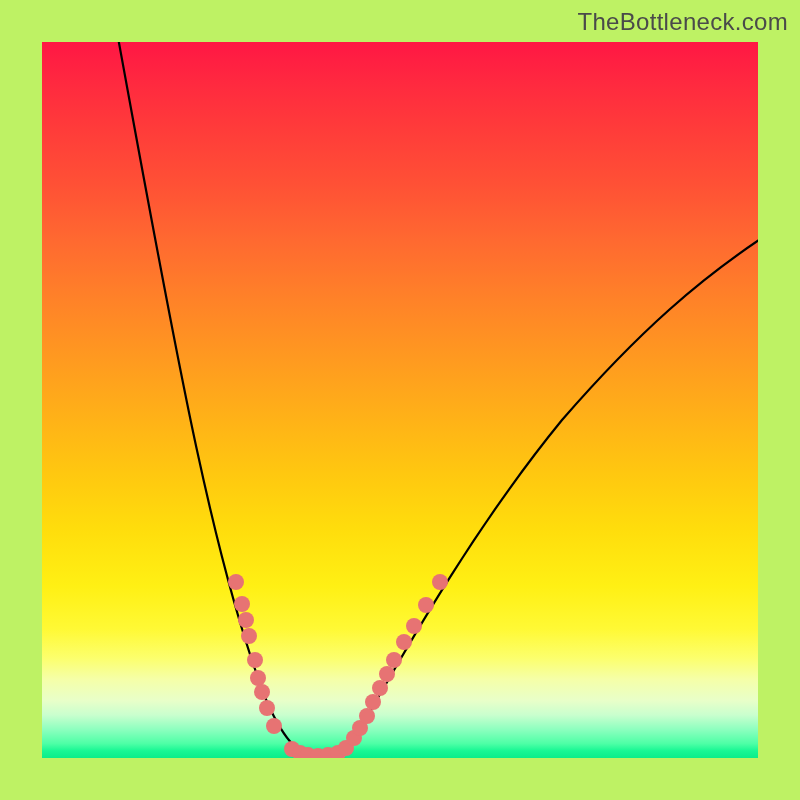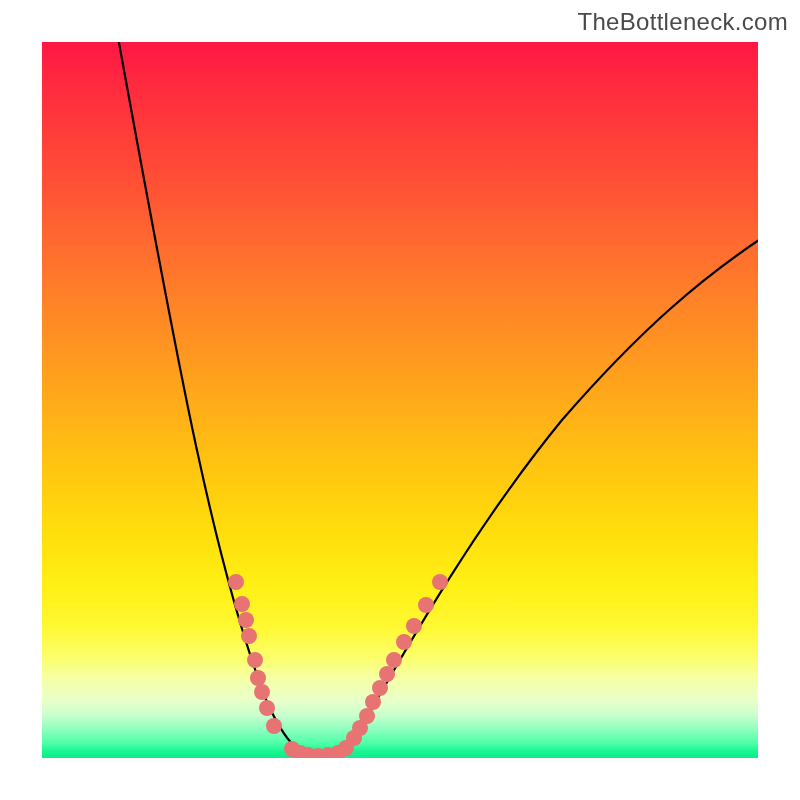--- a/index.html
+++ b/index.html
@@ -10,21 +10,21 @@
     background: #000000;
     overflow: hidden;
     font-family: Arial, Helvetica, sans-serif;
   }
   .frame {
     position: absolute;
     left: 0;
     top: 0;
     width: 800px;
     height: 800px;
-    background: #ffffff;
+    background: #bef264;
   }
   .plot-area {
     position: absolute;
     left: 42px;
     top: 42px;
     width: 716px;
     height: 716px;
     background: linear-gradient(to bottom,
       #ff1744 0%,
       #ff2a3f 6%,

